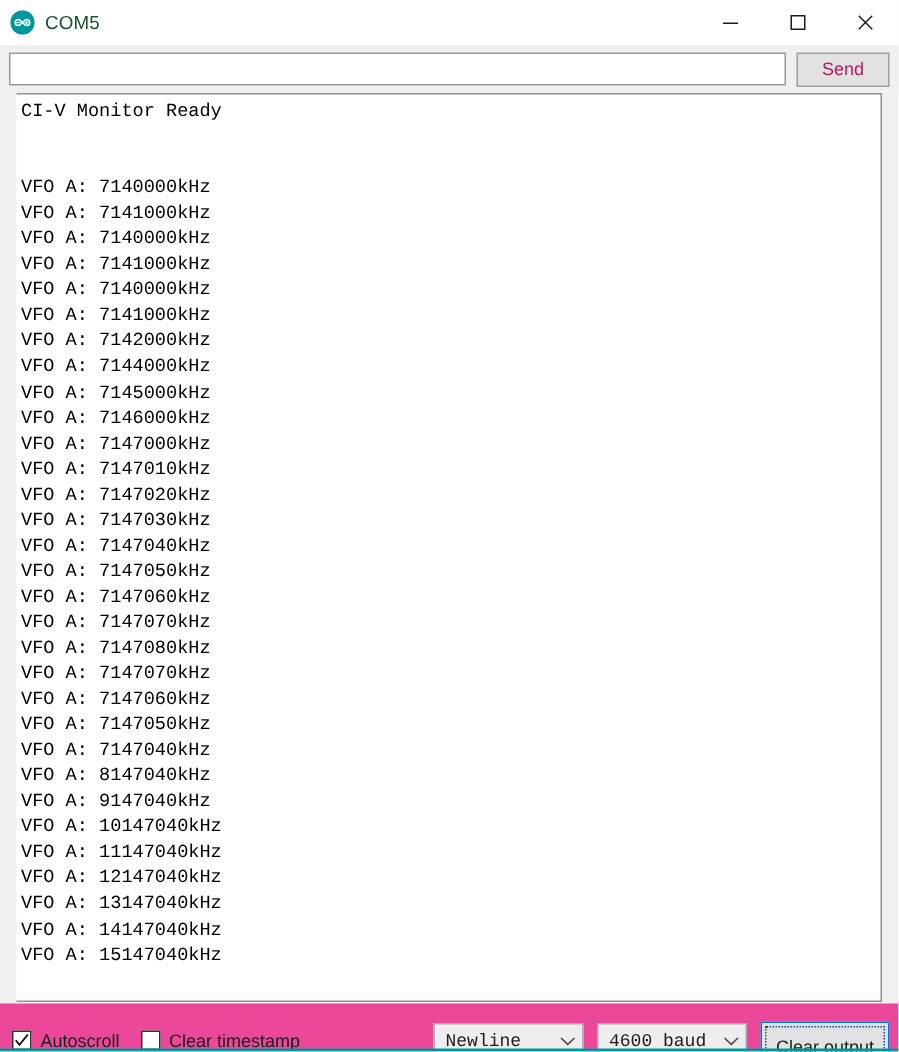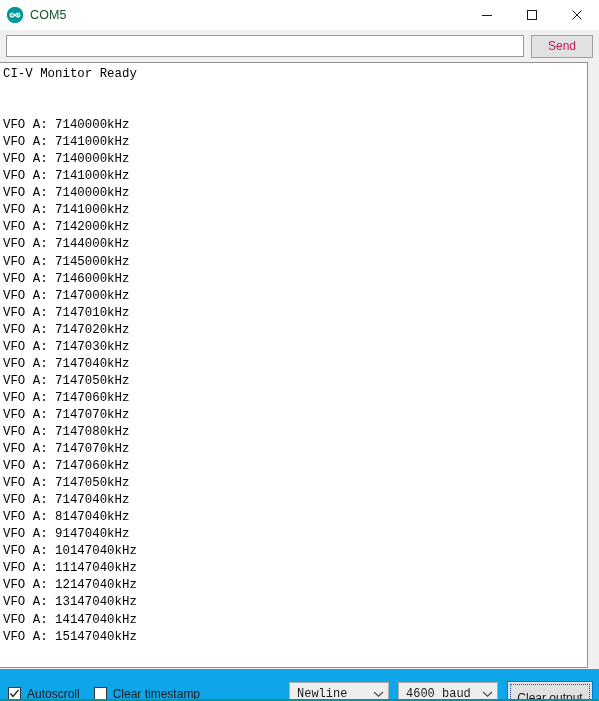--- a/index.html
+++ b/index.html
@@ -104,21 +104,21 @@
     font-family: "Liberation Sans", sans-serif;
     font-size: 12px;
     color: #be185d;
     cursor: default;
     padding: 0;
   }
 
   
   .console-wrap {
     flex: 1 1 auto;
-    padding: 0 11px 0 0;
+    padding: 0 11px 0 11px;
     box-sizing: border-box;
     display: flex;
     min-height: 0;
   }
   .console {
     flex: 1 1 auto;
     background: #ffffff;
     border: 1px solid #919191;
     border-left: none;
     border-right: 1px solid #919191;
@@ -135,21 +135,21 @@
     letter-spacing: 0px;
   }
   .console-lines .ln {
     height: 17.05px;
   }
 
   
   .statusbar {
     height: 33px;
     min-height: 33px;
-    background: #0ea5e9;
+    background: #ec4899;
     display: flex;
     align-items: center;
     padding: 17px 6px 0 8px;
     box-sizing: border-box;
     gap: 0;
     border-top: 1px solid #f0f0f0;
     position: relative;
   }
   .status-left {
     display: flex;

